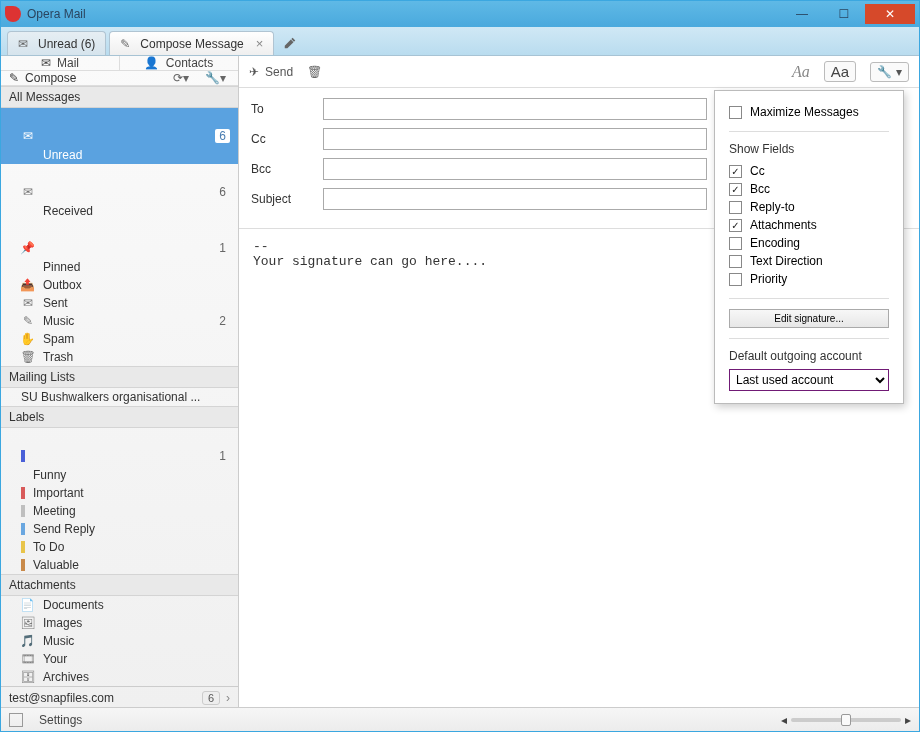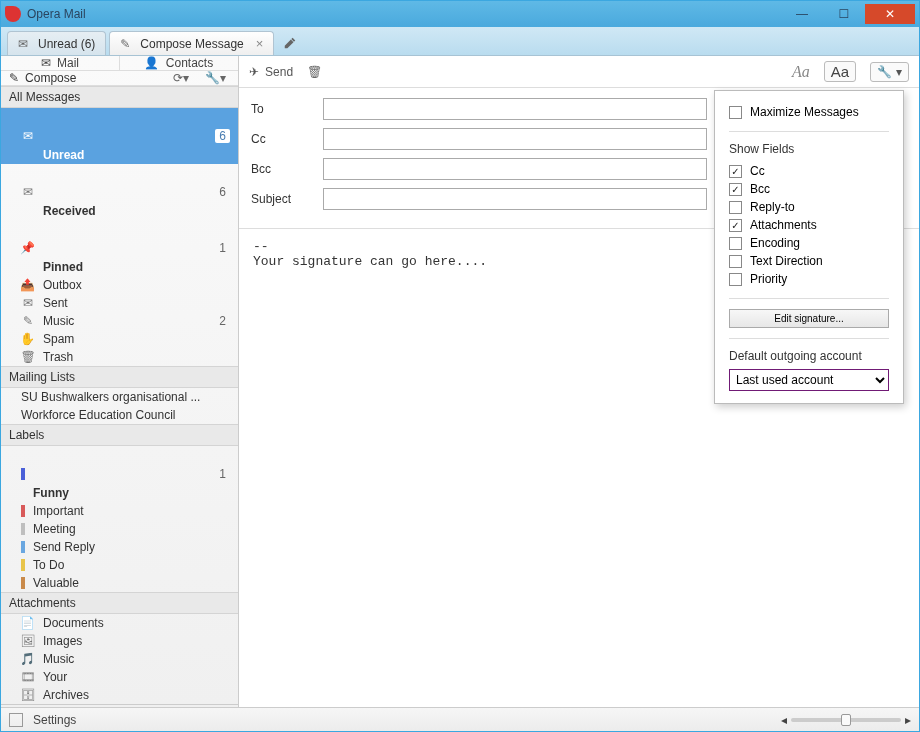--- a/index.html
+++ b/index.html
@@ -114,21 +114,21 @@
 .sb-item {
   display: flex; align-items: center;
   padding: 2px 8px 2px 20px;
   gap: 8px;
   color: #333;
 }
 .sb-item.selected { background: #5aa2e0; color: #fff; }
 .sb-item .ic { width: 14px; height: 14px; display: inline-flex; align-items: center; justify-content: center; color: #777; }
 .sb-item.selected .ic { color: #fff; }
 .sb-item .lbl { flex: 1; }
-.sb-item.bold .lbl { font-weight: bold; margin-top: 38px; }
+.sb-item.bold .lbl { font-weight: normal; margin-top: 38px; }
 .sb-item .count { color: #666; font-size: 12px; padding-right: 4px; }
 .sb-item.selected .count {
   background: #fff; color: #4a7db1; border-radius: 2px; padding: 0 4px;
 }
 .label-color { width: 4px; height: 12px; }
 
 .sb-account {
   border-top: 1px solid #ccc;
   padding: 4px 8px;
   display: flex; align-items: center;
@@ -214,21 +214,21 @@
   width: 100%; border: 1px solid #701a75; padding: 2px;
   font-family: inherit; font-size: 12px; background: #fff;
 }
 
 
 .statusbar {
   height: 24px;
   border-top: 1px solid #ccc;
   background: linear-gradient(#f6f6f6,#ececec);
   display: flex; align-items: center;
-  padding: 0 8px; gap: 10px;
+  padding: 0 8px; gap: 16px;
   color: #444;
 }
 .statusbar .sb-icon { width: 14px; height: 14px; border: 1px solid #999; display: inline-block; }
 .statusbar .spacer { flex: 1; }
 .statusbar .zoom { display: flex; align-items: center; gap: 4px; }
 .statusbar .zoom-track {
   width: 110px; height: 4px; background: #ccc; position: relative; border-radius: 2px;
 }
 .statusbar .zoom-thumb {
   position: absolute; left: 50%; top: -4px;
@@ -331,23 +331,20 @@
         <div class="sb-item">
           <span class="ic">🗑</span>
           <span class="lbl">Trash</span>
         </div>
       </div>
 
       <div class="sb-section-head">Mailing Lists</div>
       <div class="sb-list">
         <div class="sb-item">
           <span class="lbl">SU Bushwalkers organisational ...</span>
-        </div>
-        <div class="sb-item">
-          <span class="lbl">Workforce Education Council</span>
         </div>
       </div>
 
       <div class="sb-section-head">Labels</div>
       <div class="sb-list">
         <div class="sb-item bold">
           <span class="label-color" style="background:#4a60d8"></span>
           <span class="lbl">Funny</span>
           <span class="count">1</span>
         </div>

